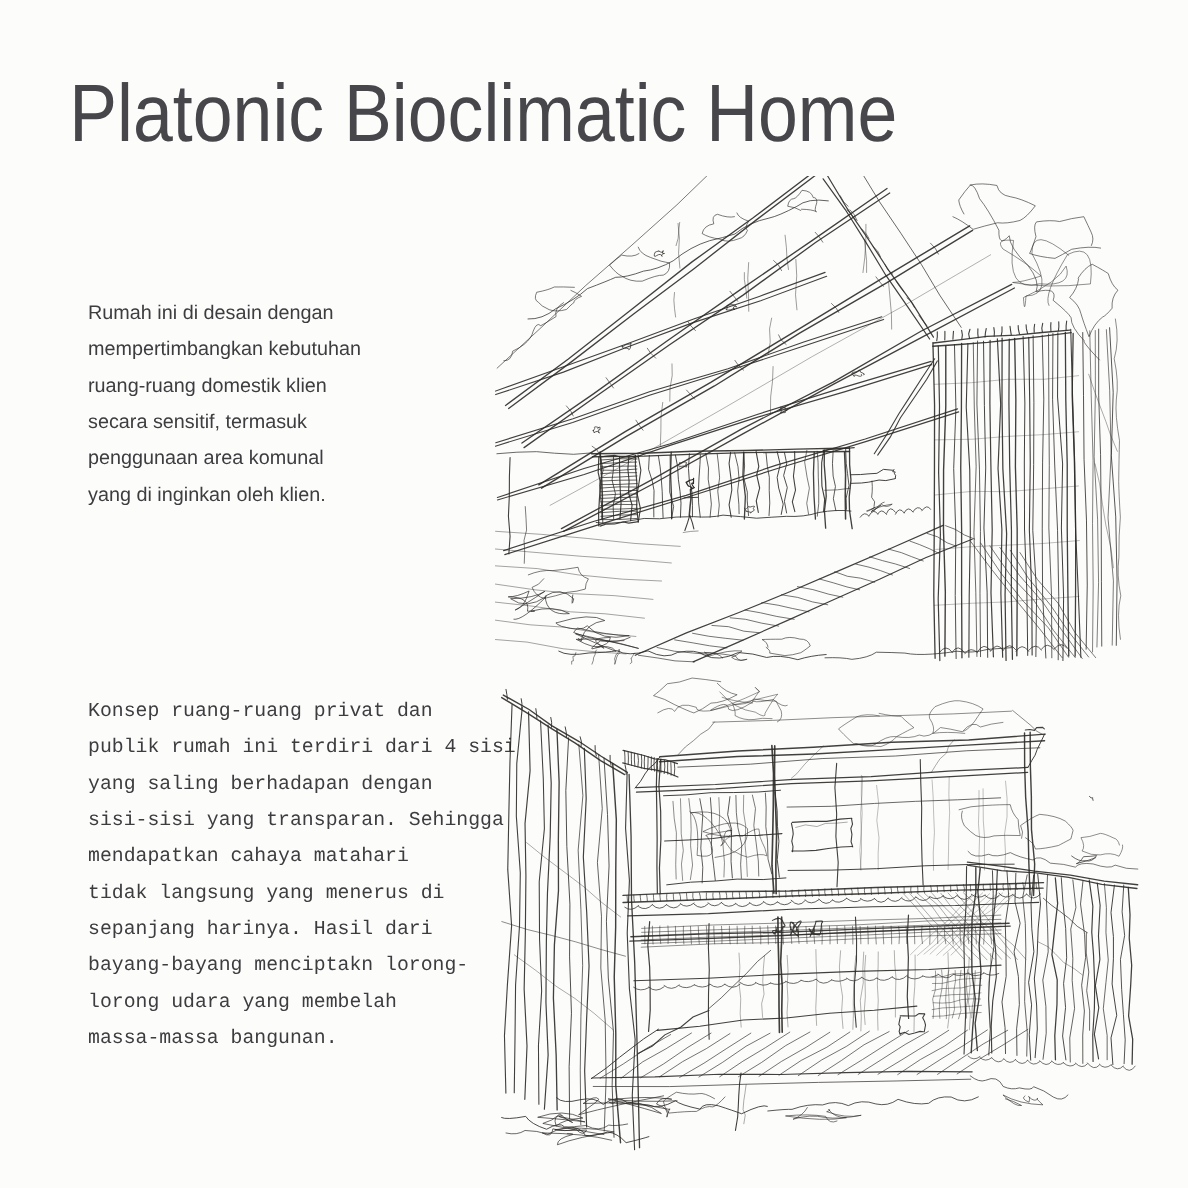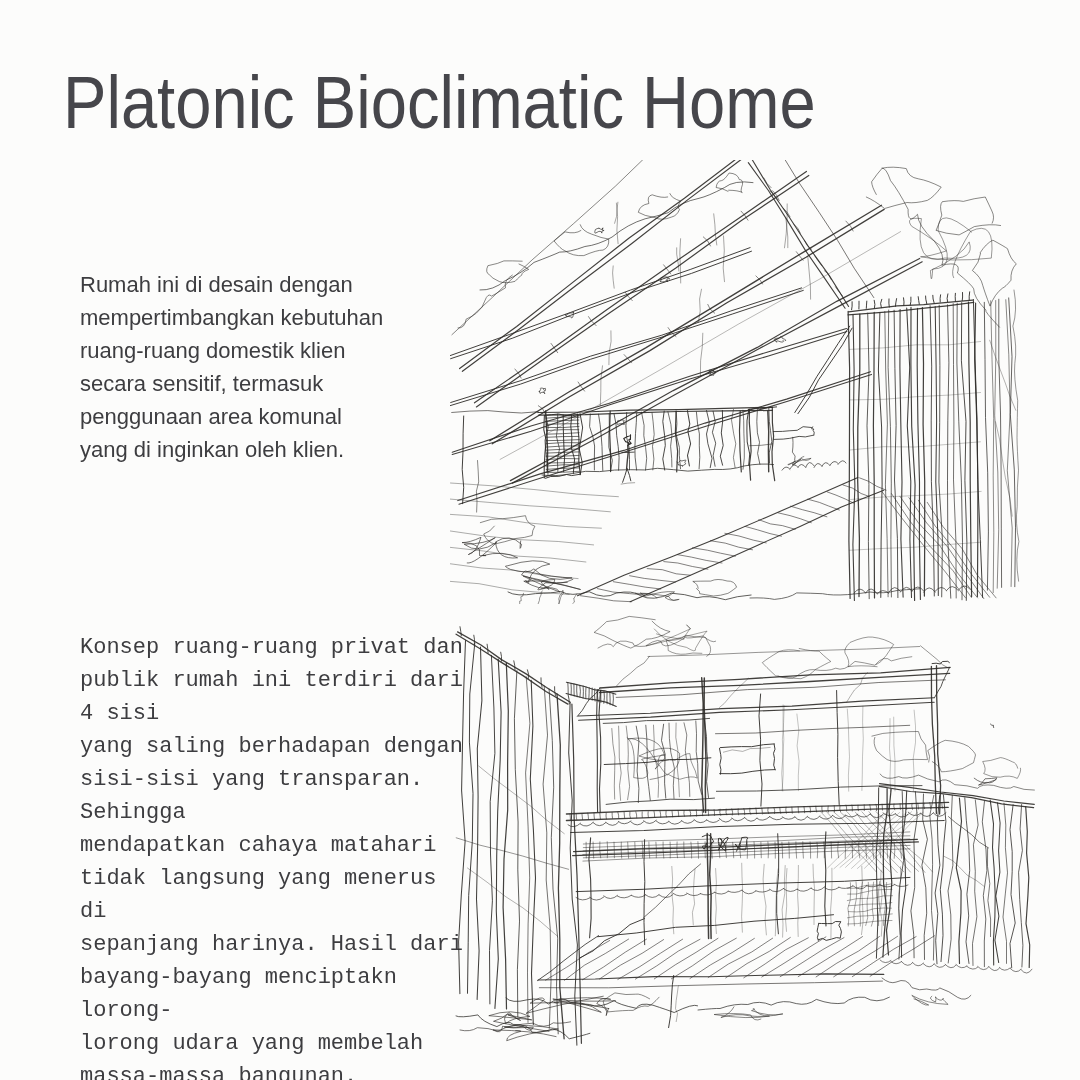--- a/index.html
+++ b/index.html
@@ -10,21 +10,21 @@
   }
   .title{
     position:absolute; left:63px; top:60px; margin:0;
     font-size:74px; font-weight:300; letter-spacing:0px;
     color:var(--title-color,#46464b);
     transform:scaleX(0.88); transform-origin:left top;
     white-space:nowrap;
   }
   .para{
     position:absolute; left:80px; width:392px; margin:0;
-    font-size:22px; line-height:33px; font-weight:400;
+    font-size:18px; line-height:33px; font-weight:400;
     color:var(--text-color,#3d3d40);
     white-space:pre-line;
   }
   .para-1{ top:268px; }
   .para-2{ top:631px;font-family:Liberation Mono, monospace; }
   .sketch{ position:absolute; }
   .sketch-1{ left:450px; top:160px; width:572px; height:444px; }
   .sketch-2{ left:448px; top:606px; width:590px; height:440px; }
   .sketch svg{ width:100%; height:100%; display:block; }
 </style>

